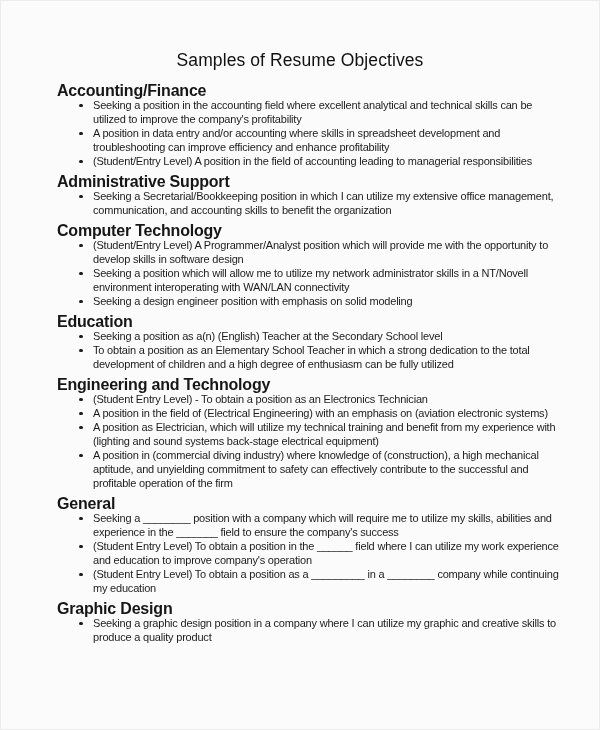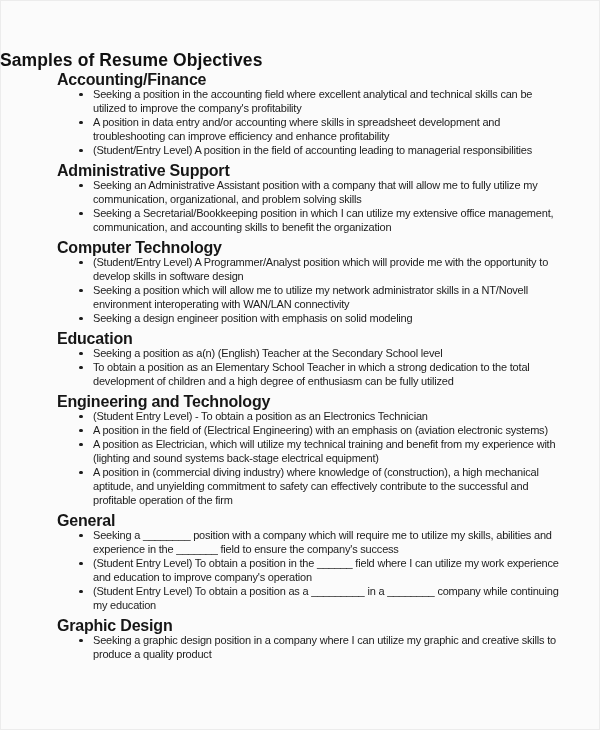--- a/index.html
+++ b/index.html
@@ -17,24 +17,24 @@
   .page {
     box-sizing: border-box;
     width: 600px;
     height: 730px;
     padding: 49px 38px 0 57px;
     background: #fbfbfb;
     box-shadow: inset 0 0 0 1px #ececec;
   }
   .title {
     font-size: 17.5px;
-    font-weight: bold;
-    text-align: left;
+    font-weight: normal;
+    text-align: center;
     color: #111111;
-    margin: 0 -38px 2px -57px;
+    margin: 0 -38px 13px -57px;
     line-height: 22px;
     letter-spacing: 0.1px;
   }
   .section {
     margin: 0 0 7px 0;
   }
   .heading {
     font-size: 16px;
     font-weight: bold;
     line-height: 14px;
@@ -76,21 +76,20 @@
         <h2 class="heading">Accounting/Finance</h2>
         <ul class="items">
           <li class="item">Seeking a position in the accounting field where excellent analytical and technical skills can be utilized to improve the company's profitability</li>
           <li class="item">A position in data entry and/or accounting where skills in spreadsheet development and troubleshooting can improve efficiency and enhance profitability</li>
           <li class="item">(Student/Entry Level) A position in the field of accounting leading to managerial responsibilities</li>
         </ul>
       </section>
       <section class="section">
         <h2 class="heading">Administrative Support</h2>
         <ul class="items">
-          <li class="item">Seeking an Administrative Assistant position with a company that will allow me to fully utilize my communication, organizational, and problem solving skills</li>
           <li class="item">Seeking a Secretarial/Bookkeeping position in which I can utilize my extensive office management, communication, and accounting skills to benefit the organization</li>
         </ul>
       </section>
       <section class="section">
         <h2 class="heading">Computer Technology</h2>
         <ul class="items">
           <li class="item">(Student/Entry Level) A Programmer/Analyst position which will provide me with the opportunity to develop skills in software design</li>
           <li class="item">Seeking a position which will allow me to utilize my network administrator skills in a NT/Novell environment interoperating with WAN/LAN connectivity</li>
           <li class="item">Seeking a design engineer position with emphasis on solid modeling</li>
         </ul>

